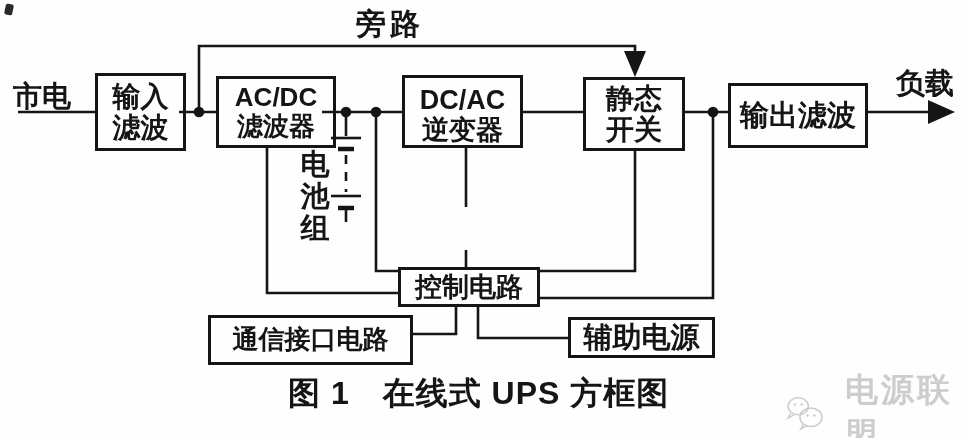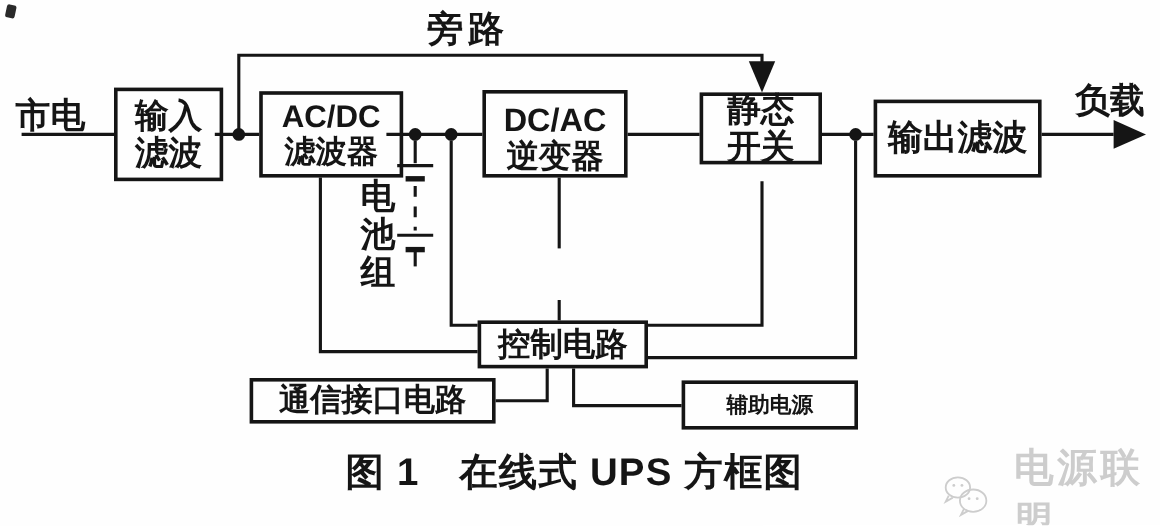--- a/index.html
+++ b/index.html
@@ -9,26 +9,26 @@
   }
   .wires{position:absolute;left:0;top:0;}
   .box{
     position:absolute;box-sizing:border-box;border:3px solid #151515;
     display:flex;flex-direction:column;align-items:center;justify-content:center;
     font-weight:700;text-align:center;line-height:1.12;background:transparent;white-space:nowrap;
   }
   .b-input  {left:95px; top:73px; width:91px; height:78px; font-size:28px;}
   .b-acdc   {left:216px;top:76px; width:120px;height:72px; font-size:26px;text-align:right;}
   .b-dcac   {left:402px;top:75px; width:121px;height:73px; font-size:27px;justify-content:flex-end;}
-  .b-static {left:583px;top:77px; width:102px;height:60px; font-size:28px;}
+  .b-static {left:583px;top:77px; width:102px;height:74px; font-size:28px;}
   .b-output {left:728px;top:83px; width:140px;height:65px; font-size:29px;}
   .b-pwm    {left:395px;top:207px;width:145px;height:43px; font-size:27px;}
   .b-control{left:398px;top:267px;width:142px;height:40px; font-size:27px;}
-  .b-comm   {left:208px;top:315px;width:205px;height:38px; font-size:26px;}
-  .b-aux    {left:568px;top:317px;width:147px;height:41px; font-size:18px;}
+  .b-comm   {left:208px;top:315px;width:205px;height:50px; font-size:26px;}
+  .b-aux    {left:568px;top:317px;width:147px;height:41px; font-size:29px;}
   .label{position:absolute;font-weight:700;white-space:nowrap;}
   .l-mains  {left:13px; top:77px; font-size:29px;}
   .l-load   {left:870px;top:64px; font-size:29px;margin-left:26px;}
   .l-bypass {left:356px;top:4px;  font-size:30px;letter-spacing:4px;}
   .l-battery{left:299px;top:149px;width:32px;font-size:29px;line-height:1.1;
              word-break:break-all;white-space:normal;text-align:center;}
   .caption{position:absolute;left:288px;top:372px;font-size:32px;font-weight:700;
            letter-spacing:1px;white-space:nowrap;}
   .watermark{position:absolute;left:783px;top:368px;display:flex;align-items:center;}
   .wm-text{font-size:33px;font-weight:700;color:#cdcdcd;letter-spacing:3px;margin-left:18px;}

